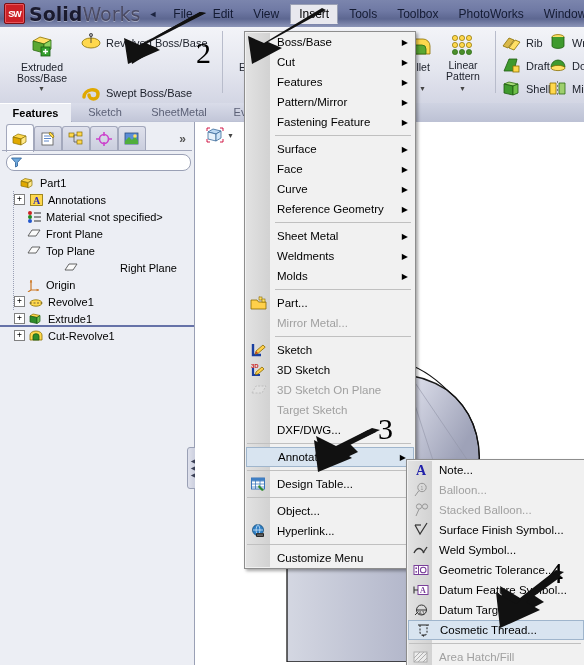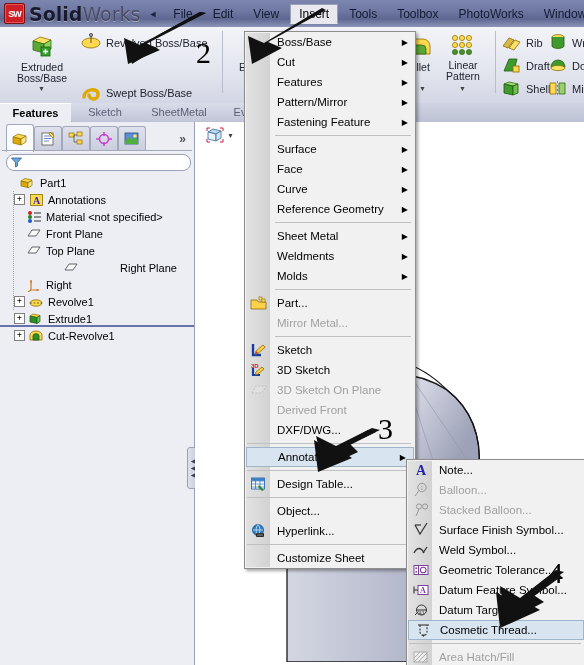--- a/index.html
+++ b/index.html
@@ -468,21 +468,21 @@
       <span class="tnoexp"></span>
       <span class="tico">
         <svg width="16" height="14" viewBox="0 0 16 14">
           <g stroke="#cc7722" stroke-width="1.2" fill="none">
               <path d="M5 12V2M5 12h8M5 12l-3 2"></path>
             </g>
           <path d="M5 2l-1.2 2.4h2.4z" fill="#cc7722"></path>
             <path d="M13 12l-2.4-1.2v2.4z" fill="#cc7722"></path>
         </svg>
       </span>
-      <span>Right</span>
+      <span>Origin</span>
     </div>
 
     <div class="trow" style="padding-left:10px;">
       <span class="texp">+</span>
       <span class="tico">
         <svg width="16" height="14" viewBox="0 0 16 14">
           <ellipse cx="8" cy="8" rx="6" ry="3.2" fill="#ffd84d" stroke="#8a7000" stroke-width=".8"></ellipse>
           <path d="M2 8h12" stroke="#333" stroke-width=".7" stroke-dasharray="2 1.5"></path>
         </svg>
       </span>
@@ -728,21 +728,21 @@
     </div>
   <div class="mi dis">
     <span class="mico">
       <svg width="18" height="16" viewBox="0 0 18 16" opacity=".45">
         <path d="M2 11l4-7h10l-4 7z" fill="#e8e8e8" stroke="#999" stroke-width=".9" stroke-dasharray="2 1.4"></path>
       </svg>
     </span>
     <span>3D Sketch On Plane</span>
     </div>
   <div class="mi dis">
-    <span>Derived Front</span>
+    <span>Target Sketch</span>
     </div>
   <div class="mi">
     <span>DXF/DWG...</span>
     </div>
 
   <div class="msep full"></div>
 
   <div class="mi hl">
     <span>Annotations</span>
     <span class="arr">▶</span>
@@ -779,21 +779,21 @@
             <path d="M7 11.2h6M7 12.6h6"></path>
           </g>
       </svg>
     </span>
     <span>Hyperlink...</span>
     </div>
 
   <div class="msep full"></div>
 
   <div class="mi">
-    <span>Customize Sheet</span>
+    <span>Customize Menu</span>
     </div>
 </div>
 
 <div class="abs" id="submenu">
   <div class="gutter"></div>
 
   <div class="mi">
     <span class="mico">
       <svg width="18" height="16" viewBox="0 0 18 16">
         <text x="9" y="13" font-size="14" font-family="Liberation Serif, serif" text-anchor="middle" fill="#2222aa" font-weight="bold">A</text>

